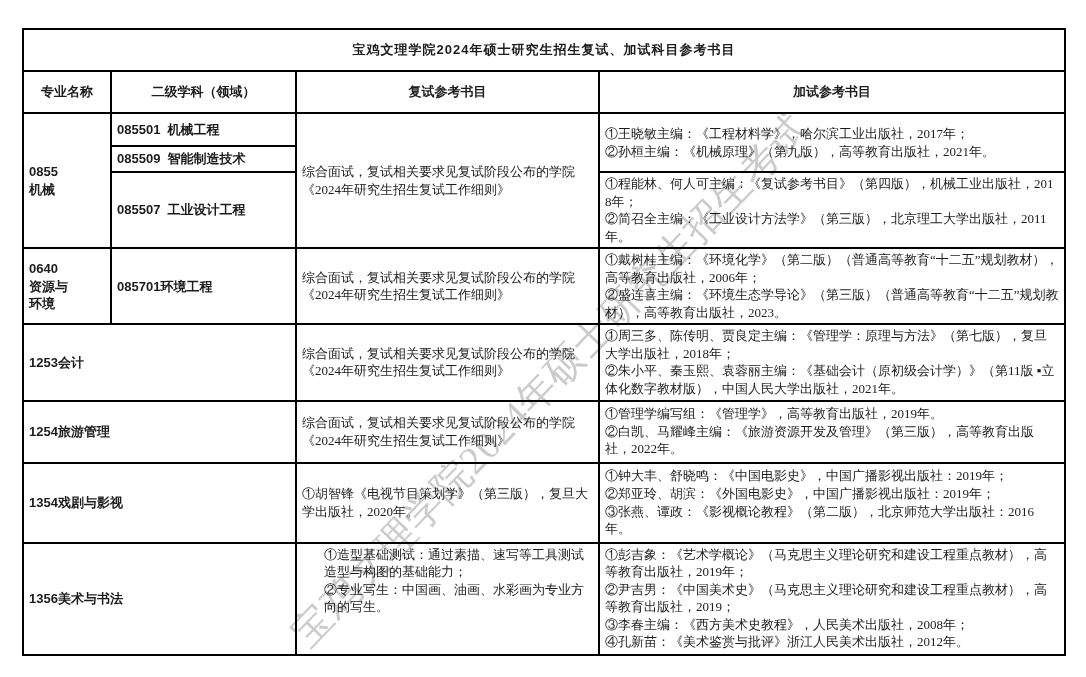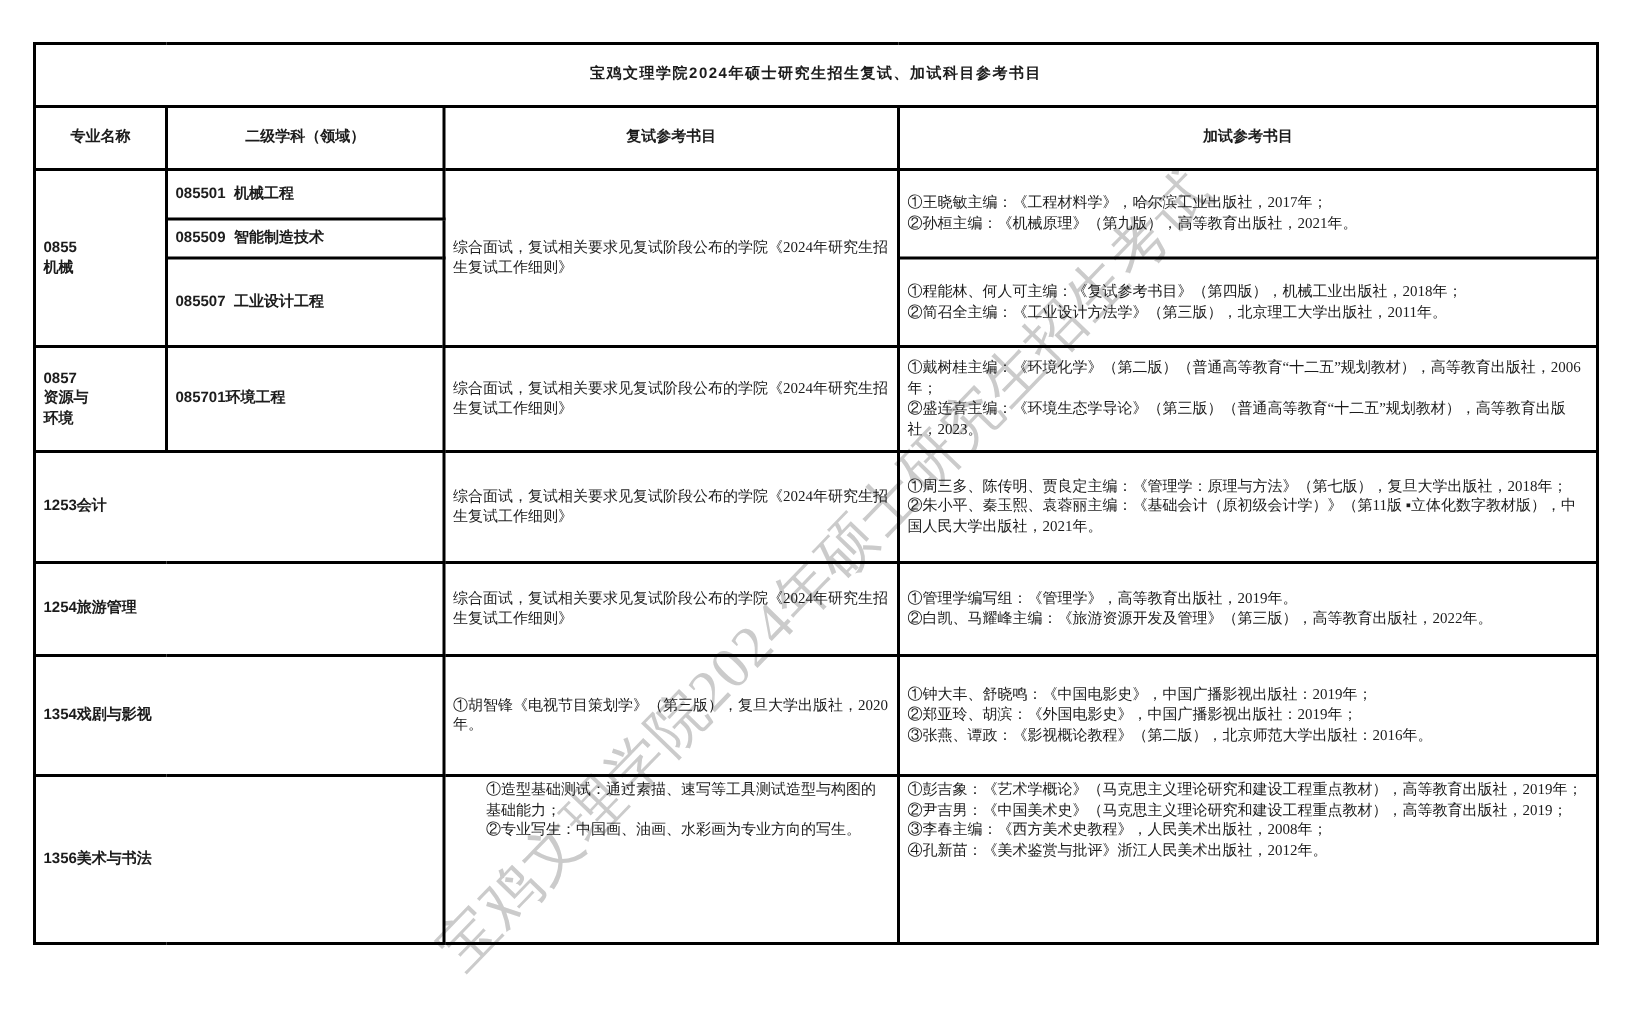--- a/index.html
+++ b/index.html
@@ -17,21 +17,21 @@
     color:#c2c2c2;opacity:.85;pointer-events:none;
   }
   table.doc{
     position:absolute;left:22px;top:28px;z-index:1;
     width:1042px;border-collapse:collapse;table-layout:fixed;
     background:transparent;
   }
   table.doc td{
     border:2px solid #000;background:transparent;
     padding:2px 5px;vertical-align:middle;
-    font-size:10px;line-height:1.35;
+    font-size:13px;line-height:1.35;
     word-break:break-all;
   }
   td.title{
     height:36px;text-align:center;
     font-family:"Liberation Sans","DejaVu Sans",sans-serif;
     font-weight:bold;font-size:20px;letter-spacing:1px;
   }
   td.hdr{
     height:36px;text-align:center;
     font-family:"Liberation Sans","DejaVu Sans",sans-serif;
@@ -88,21 +88,21 @@
     <tr class="r2">
       <td class="b field pw">085509  智能制造技术</td>
     </tr>
     <tr class="r3">
       <td class="b field pw">085507  工业设计工程</td>
       <td class="ml">①程能林、何人可主编：《复试参考书目》（第四版），机械工业出版社，2018年；
 ②简召全主编：《工业设计方法学》（第三版），北京理工大学出版社，2011年。</td>
     </tr>
 
     <tr class="r4">
-      <td class="b center ml">0857
+      <td class="b center ml">0640
 资源与
 环境</td>
       <td class="b field">085701环境工程</td>
       <td class="ml">综合面试，复试相关要求见复试阶段公布的学院《2024年研究生招生复试工作细则》</td>
       <td class="ml">①戴树桂主编：《环境化学》（第二版）（普通高等教育“十二五”规划教材），高等教育出版社，2006年；
 ②盛连喜主编：《环境生态学导论》（第三版）（普通高等教育“十二五”规划教材），高等教育出版社，2023。</td>
     </tr>
 
     <tr class="r5">
       <td class="b center" colspan="2">1253会计</td>

